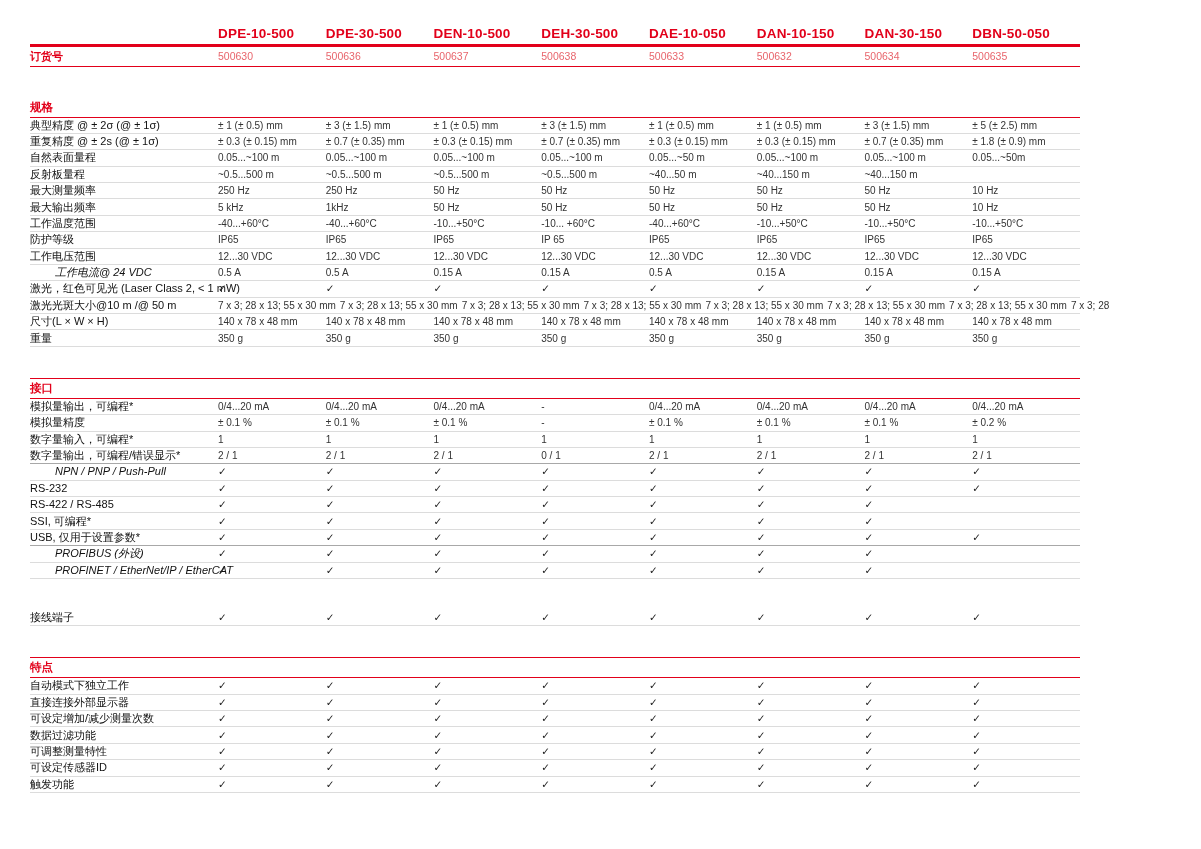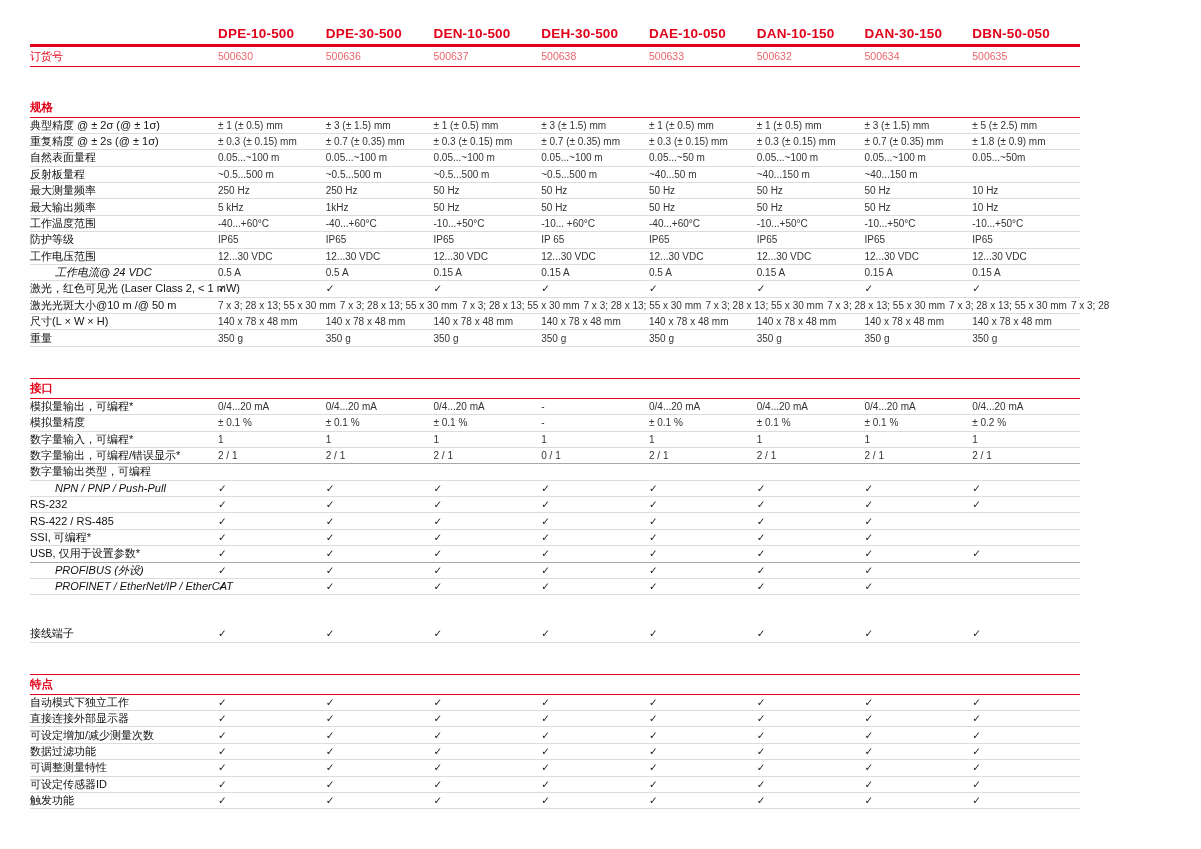--- a/index.html
+++ b/index.html
@@ -8,21 +8,21 @@
   .page { width:1110px; height:849px; padding:26px 30px 0 30px; background:#fff; overflow:hidden; }
 
   .grid { display:grid; grid-template-columns:188px repeat(8,1fr); align-items:center; }
 
   .model-row { align-items:end; padding-bottom:3px; }
   .model { font-size:13.5px; font-weight:700; color:#e2001a; letter-spacing:0.2px; }
 
   .rule-thick { height:2.5px; background:#e2001a; }
 
   .order-row { border-bottom:1px solid #e2001a; padding:2px 0; }
-  .order-label { font-size:11px; font-weight:400; color:#e2001a; }
+  .order-label { font-size:11px; font-weight:700; color:#e2001a; }
   .order-no { font-size:10.5px; color:#e8656c; }
 
   .section.first { }
   .section { margin-top:31px; }
   .section-head { font-size:11.5px; font-weight:700; color:#e2001a;
                   border-bottom:1px solid #e2001a; padding:2px 0; }
   .section:not(.first) .section-head { border-top:1px solid #e2001a; }
 
   .row { border-bottom:1px solid #dcdcdc; padding:1.2px 0; min-height:15px; }
   .row.strong { border-bottom:1px solid #a8a8a8; }
@@ -256,31 +256,20 @@
           <div class="val">2 / 1</div>
           <div class="val">2 / 1</div>
           <div class="val">2 / 1</div>
           <div class="val">0 / 1</div>
           <div class="val">2 / 1</div>
           <div class="val">2 / 1</div>
           <div class="val">2 / 1</div>
           <div class="val">2 / 1</div>
         </div>
         <div class="grid row">
-          <div class="label">数字量输出类型，可编程</div>
-          <div class="val"></div>
-          <div class="val"></div>
-          <div class="val"></div>
-          <div class="val"></div>
-          <div class="val"></div>
-          <div class="val"></div>
-          <div class="val"></div>
-          <div class="val"></div>
-        </div>
-        <div class="grid row">
           <div class="label indent">NPN / PNP / Push-Pull</div>
           <div class="val check">✓</div>
           <div class="val check">✓</div>
           <div class="val check">✓</div>
           <div class="val check">✓</div>
           <div class="val check">✓</div>
           <div class="val check">✓</div>
           <div class="val check">✓</div>
           <div class="val check">✓</div>
         </div>

